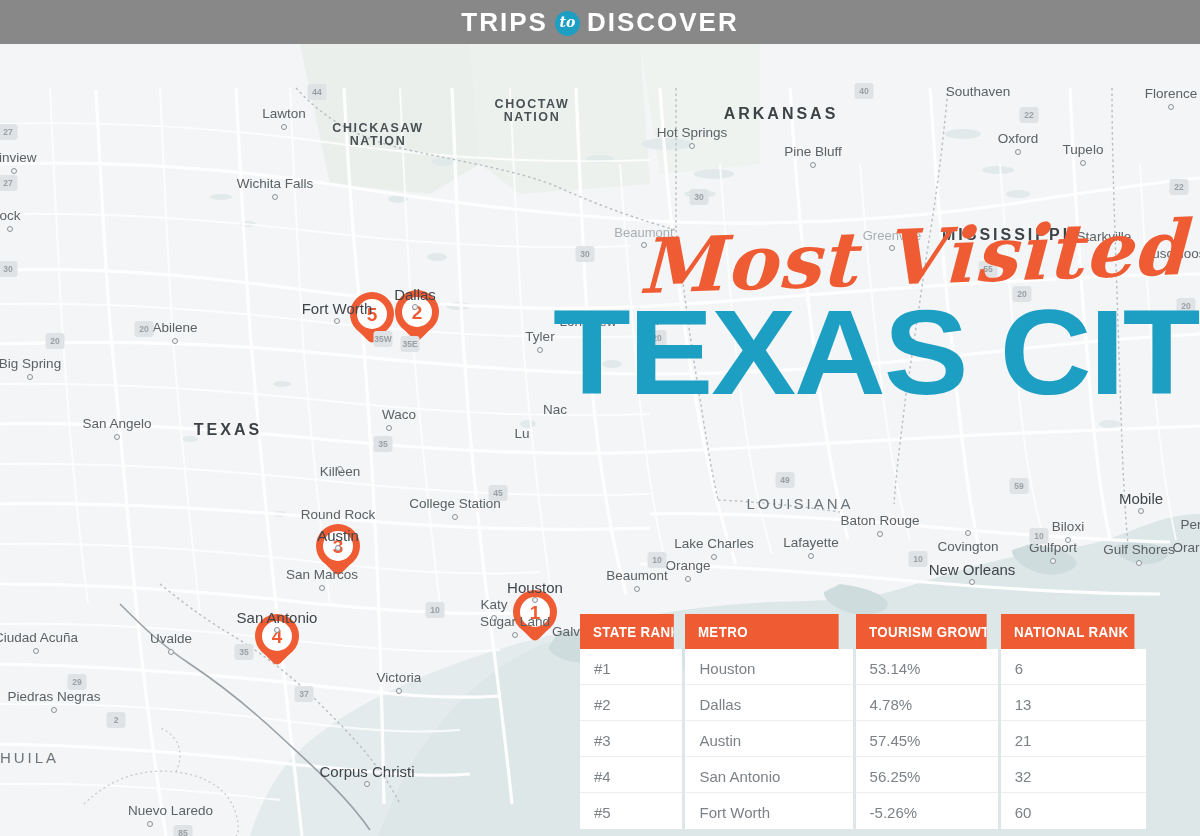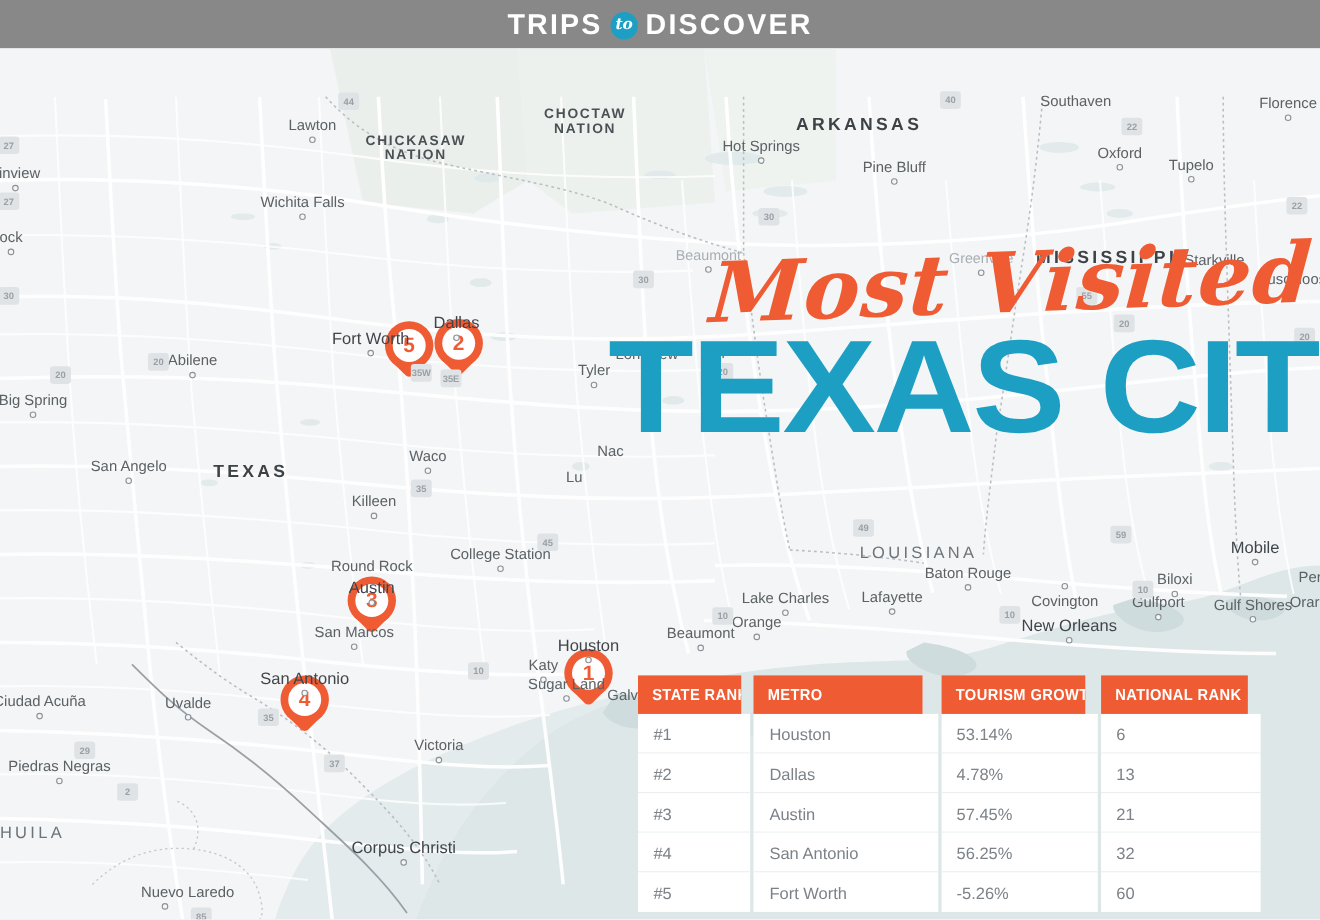--- a/index.html
+++ b/index.html
@@ -319,23 +319,23 @@
       <div class="lbl city" style="left: 1104px; top: 193px;">Starkville</div>
       <div class="dot" style="left: 1104px; top: 206px;"></div>
       <div class="lbl city" style="left: 1175px; top: 210px;">Tuscaloos</div>
       <div class="dot" style="left: 1175px; top: 223px;"></div>
       <div class="lbl city" style="left: 175px; top: 284px;">Abilene</div>
       <div class="dot" style="left: 175px; top: 297px;"></div>
       <div class="lbl city" style="left: 30px; top: 320px;">Big Spring</div>
       <div class="dot" style="left: 30px; top: 333px;"></div>
       <div class="lbl city" style="left: 117px; top: 380px;">San Angelo</div>
       <div class="dot" style="left: 117px; top: 393px;"></div>
-      <div class="lbl city" style="left: 389px; top: 371px;">Waco</div>
+      <div class="lbl city" style="left: 399px; top: 371px;">Waco</div>
       <div class="dot" style="left: 389px; top: 384px;"></div>
-      <div class="lbl city" style="left: 340px; top: 412px;">Killeen</div>
+      <div class="lbl city" style="left: 340px; top: 428px;">Killeen</div>
       <div class="dot" style="left: 340px; top: 425px;"></div>
       <div class="lbl city" style="left: 455px; top: 460px;">College Station</div>
       <div class="dot" style="left: 455px; top: 473px;"></div>
       <div class="lbl city" style="left: 540px; top: 293px;">Tyler</div>
       <div class="dot" style="left: 540px; top: 306px;"></div>
       <div class="lbl city" style="left: 588px; top: 278px;">Longview</div>
       <div class="dot" style="left: 588px; top: 291px;"></div>
       <div class="lbl city" style="left: 650px; top: 277px;">Shr</div>
       <div class="lbl city" style="left: 555px; top: 366px;">Nac</div>
       <div class="lbl city" style="left: 522px; top: 390px;">Lu</div>
@@ -389,21 +389,21 @@
       <div class="dot" style="left: 415px; top: 263px;"></div>
       <div class="lbl big" style="left: 338px; top: 491px;">Austin</div>
       <div class="dot" style="left: 338px; top: 504px;"></div>
       <div class="lbl big" style="left: 277px; top: 573px;">San Antonio</div>
       <div class="dot" style="left: 277px; top: 586px;"></div>
       <div class="lbl big" style="left: 535px; top: 543px;">Houston</div>
       <div class="dot" style="left: 535px; top: 556px;"></div>
       <div class="lbl state-b" style="left: 228px; top: 386px;">TEXAS</div>
       <div class="lbl state-b" style="left: 781px; top: 70px;">ARKANSAS</div>
       <div class="lbl state-b" style="left: 1006px; top: 191px;">MISSISSIPPI</div>
-      <div class="lbl state" style="left: 823px; top: 459px; padding-left: 24px;">LOUISIANA</div>
+      <div class="lbl state" style="left: 788px; top: 459px; padding-left: 24px;">LOUISIANA</div>
       <div class="lbl state" style="left: 23px; top: 713px;">AHUILA</div>
       <div class="lbl nation" style="left: 378px; top: 90px;">
         <div>CHICKASAW</div>
         <div>NATION</div>
       </div>
       <div class="lbl nation" style="left: 532px; top: 66px;">
         <div>CHOCTAW</div>
         <div>NATION</div>
       </div>
       <div class="shield" style="left: 317px; top: 48px;">44</div>

